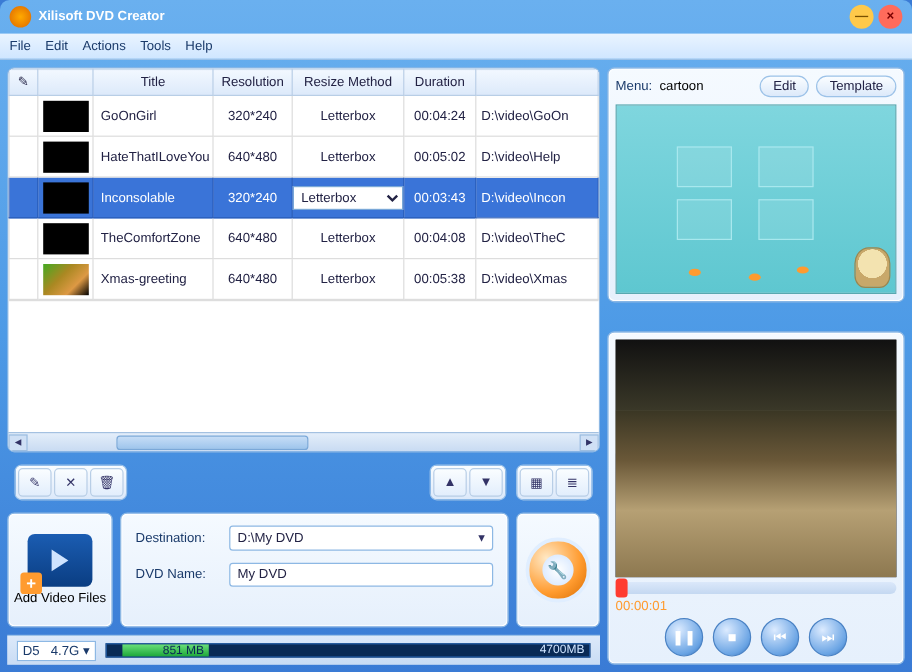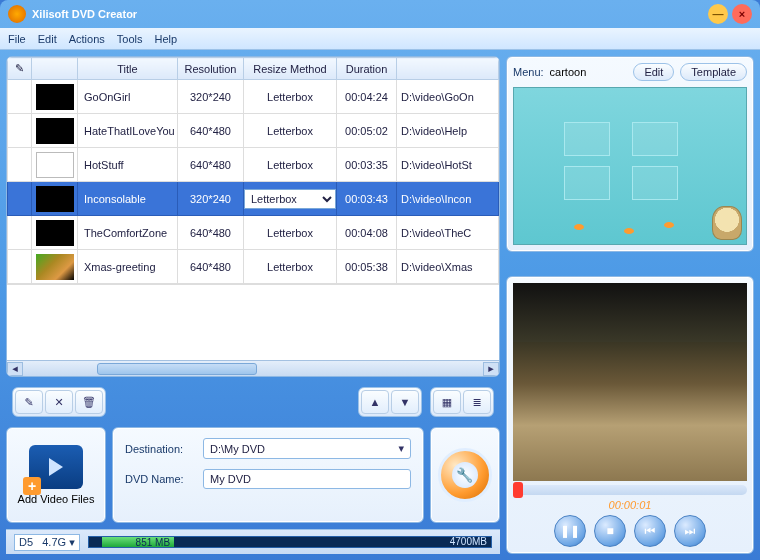--- a/index.html
+++ b/index.html
@@ -30,21 +30,21 @@
 .thumb.pic { background: linear-gradient(135deg,#4a2,#a82 40%,#d94 70%,#000); }
 .resize-sel { width: 92px; background: #fff; border: 1px solid #7aa8d8; color: #224; padding: 2px; }
 .scroll-x { height: 16px; background: linear-gradient(180deg,#e4eefa,#c8dbf2); border-top: 1px solid #a4c1e1; position: relative; display: flex; align-items: center; }
 .sx-btn { width: 16px; height: 14px; background: #cfe0f5; border: 1px solid #9cbde0; display: flex; align-items: center; justify-content: center; color: #336; cursor: pointer; }
 .sx-thumb { position: absolute; left: 90px; width: 160px; height: 12px; background: linear-gradient(180deg,#c6ddf6,#9ec5ec); border: 1px solid #7aa8d8; border-radius: 3px; }
 .toolbar { display: flex; align-items: center; gap: 8px; padding: 4px 6px; }
 .btngrp { display: flex; gap: 2px; background: linear-gradient(180deg,#fafdff,#dce9fa); border: 1px solid #9cc2e8; border-radius: 6px; padding: 2px; }
 .tbtn { width: 28px; height: 24px; background: linear-gradient(180deg,#fafdff,#e2eefc); border: 1px solid #b8cee6; border-radius: 4px; display: flex; align-items: center; justify-content: center; color: #336; cursor: pointer; }
 .toolbar .spacer { flex: 1; }
 .lower { display: flex; gap: 6px; padding: 0; height: 96px; }
-.addcard { width: 100px; display: flex; flex-direction: column; align-items: center; justify-content: center; gap: 4px; }
+.addcard { width: 88px; display: flex; flex-direction: column; align-items: center; justify-content: center; gap: 4px; }
 .addicon { width: 54px; height: 44px; background: linear-gradient(180deg,#1b5db2,#0a3d82); border-radius: 6px; position: relative; display: flex; align-items: center; justify-content: center; }
 .addicon::after { content: "+"; position: absolute; left: -6px; bottom: -6px; width: 18px; height: 18px; background: #ff9b2f; color: #fff; font-weight: bold; font-size: 14px; border-radius: 3px; display: flex; align-items: center; justify-content: center; }
 .playtri { width: 0; height: 0; border-left: 14px solid #cfe4ff; border-top: 9px solid transparent; border-bottom: 9px solid transparent; }
 .destcard { flex: 1; padding: 10px 12px; display: flex; flex-direction: column; gap: 10px; }
 .destrow { display: flex; align-items: center; gap: 8px; }
 .destrow label { color: #1a3a6a; width: 70px; }
 .destrow .field { flex: 1; background: #fff; border: 1px solid #8db8e4; border-radius: 3px; padding: 3px 6px; color: #224; display: flex; align-items: center; justify-content: space-between; }
 .burncard { width: 70px; display: flex; align-items: center; justify-content: center; }
 .burnbtn { width: 54px; height: 54px; border-radius: 50%; background: radial-gradient(circle at 30% 30%,#ffe9c6,#ff9b2f 60%,#d66a00); border: 3px solid #e0eeff; display: flex; align-items: center; justify-content: center; cursor: pointer; }
 .burnbtn .inner { width: 26px; height: 26px; border-radius: 50%; background: radial-gradient(circle,#fff,#cfe3ff); display: flex; align-items: center; justify-content: center; color: #336; font-size: 14px; }
@@ -61,21 +61,21 @@
 .mslot { position: absolute; border: 1px solid #a8e8ee; width: 46px; height: 34px; background: rgba(255,255,255,0.1); }
 .mascot { position: absolute; right: 4px; bottom: 4px; width: 30px; height: 34px; background: radial-gradient(circle at 50% 40%,#f3e3b0 50%,#c8a86a 51%); border-radius: 40% 40% 30% 30%; border: 1px solid #9a8650; }
 .fish { position: absolute; width: 10px; height: 6px; background: #ff9b2f; border-radius: 50%; }
 .previewcard { flex: 1; padding: 6px; display: flex; flex-direction: column; }
 .video { flex: 1; background: #000; display: flex; align-items: flex-end; position: relative; overflow: hidden; }
 .beach { width: 100%; height: 70%; background: linear-gradient(180deg,#3a3624 0%,#6a5838 30%,#b6a074 60%,#8d7850 100%); position: relative; }
 .sky { position: absolute; top: 0; left: 0; right: 0; height: 30%; background: linear-gradient(180deg,#111 0%,#3a3828 100%); }
 .sea { position: absolute; top: 30%; left: 0; right: 0; height: 18%; background: linear-gradient(180deg,#6c6a52,#cfc89e); }
 .timebar { height: 10px; margin: 4px 0; background: linear-gradient(180deg,#dbe8fa,#c4d8f1); border-radius: 5px; position: relative; }
 .timebar .knob { position: absolute; left: 0; top: -3px; width: 10px; height: 16px; background: #ff3b30; border-radius: 3px; }
-.timecode { text-align: center; color: #ff9b2f; font-size: 11px; margin-bottom: 4px; font-style: italic; }
+.timecode { text-align: left; color: #ff9b2f; font-size: 11px; margin-bottom: 4px; }
 .controls { display: flex; gap: 8px; justify-content: center; }
 .ctrlbtn { width: 32px; height: 32px; border-radius: 50%; background: radial-gradient(circle at 35% 30%,#dcebff,#6aa4e4 70%,#2f6cb8); border: 1px solid #4a82c4; display: flex; align-items: center; justify-content: center; color: #fff; cursor: pointer; font-size: 12px; }
 </style>
 </head>
 <body>
 
 <div class="window">
   <div class="titlebar">
     <div class="logo"></div>
     <span>Xilisoft DVD Creator</span>
@@ -123,31 +123,20 @@
                 <td></td>
                 <td>
                   <div class="thumb black"></div>
                 </td>
                 <td class="title">HateThatILoveYou</td>
                 <td>640*480</td>
                 <td>Letterbox</td>
                 <td>00:05:02</td>
                 <td class="path">D:\video\Help</td>
               </tr>
-              <tr>
-                <td></td>
-                <td>
-                  <div class="thumb white"></div>
-                </td>
-                <td class="title">HotStuff</td>
-                <td>640*480</td>
-                <td>Letterbox</td>
-                <td>00:03:35</td>
-                <td class="path">D:\video\HotSt</td>
-              </tr>
               <tr class="sel">
                 <td></td>
                 <td>
                   <div class="thumb black"></div>
                 </td>
                 <td class="title">Inconsolable</td>
                 <td>320*240</td>
                 <td><select class="resize-sel"><option>Letterbox</option></select></td>
                 <td>00:03:43</td>
                 <td class="path">D:\video\Incon</td>

